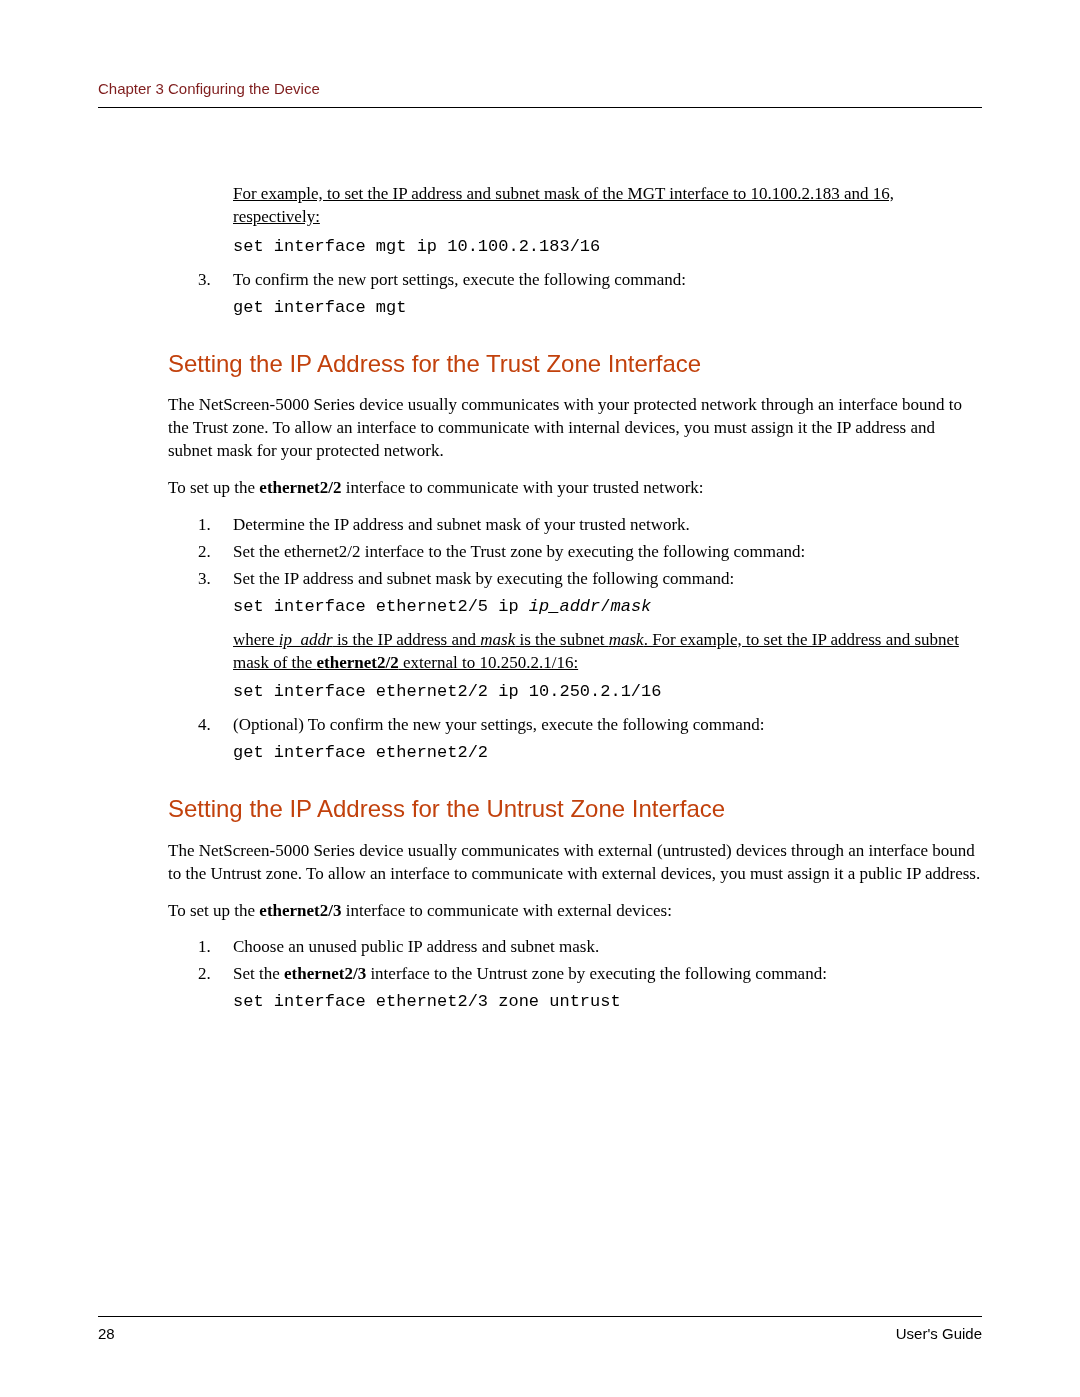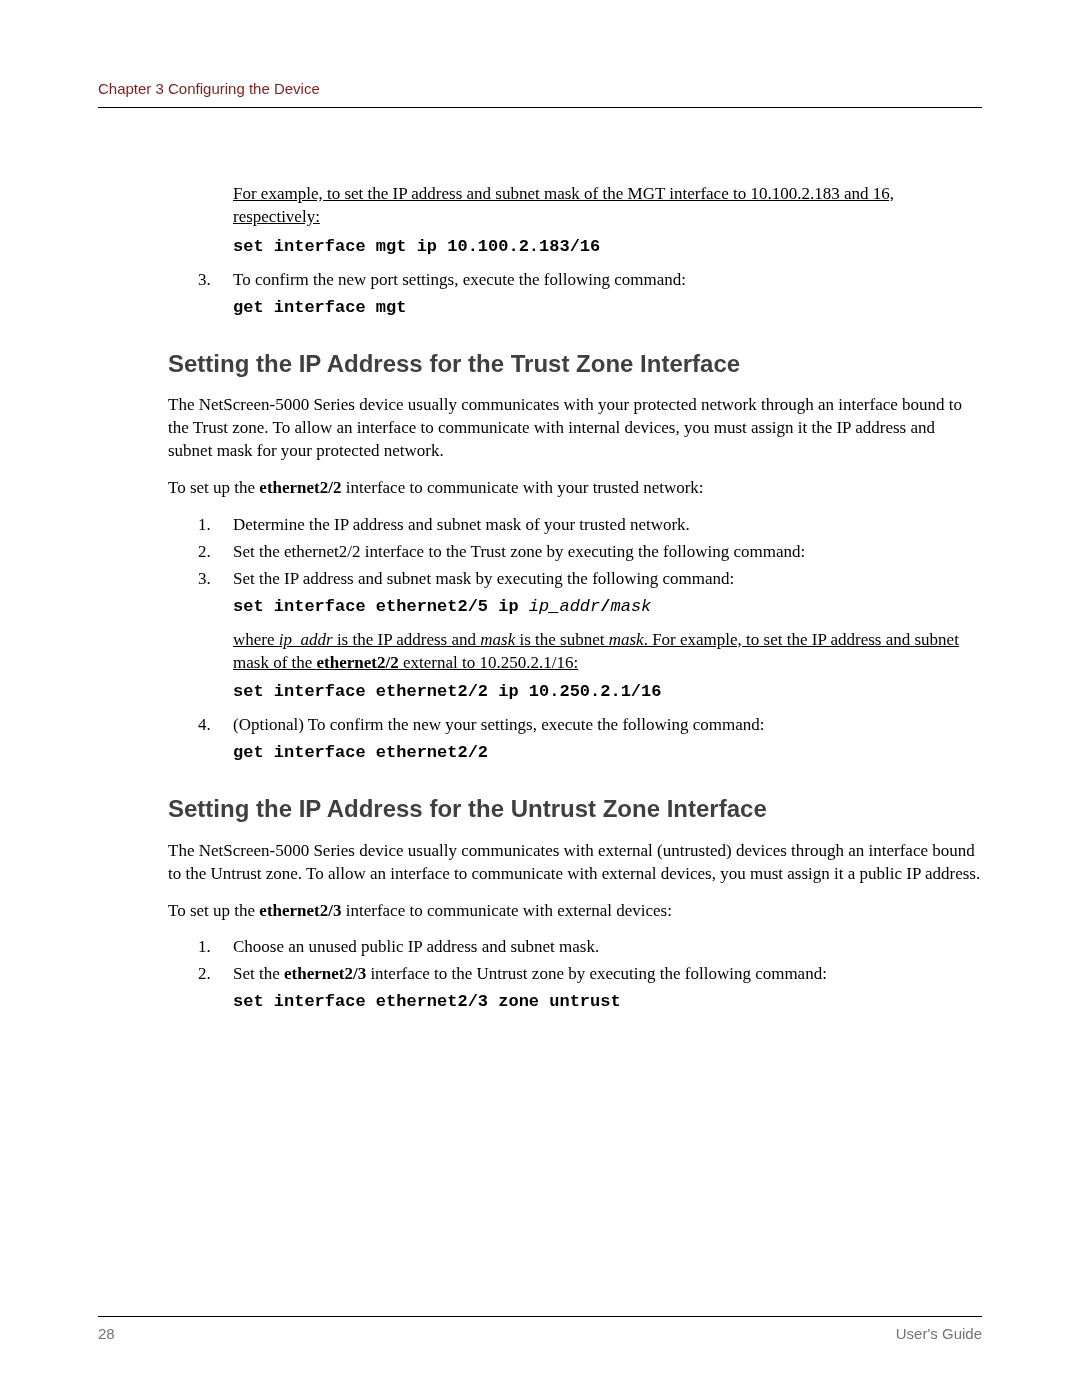--- a/index.html
+++ b/index.html
@@ -43,54 +43,54 @@
   }
   .ol-num {
     width: 35px;
     flex-shrink: 0;
   }
   .ol-body {
     flex: 1;
   }
   .code {
     font-family: 'Courier New', monospace;
-    font-weight: bold;
+    font-weight: normal;
     font-size: 17px;
   }
   .code-italic {
     font-family: 'Courier New', monospace;
     font-style: italic;
     font-size: 17px;
   }
   .code-line {
     margin-left: 135px;
     margin-top: 4px;
     margin-bottom: 10px;
   }
   h2.section {
     font-family: Arial, Helvetica, sans-serif;
-    color: #404040;
-    font-weight: bold;
+    color: #c2410c;
+    font-weight: normal;
     font-size: 24px;
     margin: 28px 0 14px 0;
     padding-left: 70px;
   }
   .body-para {
     margin: 0 0 14px 70px;
   }
   .footer {
     position: absolute;
     bottom: 55px;
     left: 98px;
     right: 98px;
     border-top: 1px solid #000;
     padding-top: 8px;
     font-family: Arial, Helvetica, sans-serif;
     font-size: 15px;
-    color: #737373;
+    color: #000000;
     display: flex;
     justify-content: space-between;
   }
   b { font-weight: bold; }
   i { font-style: italic; }
 </style>
 </head>
 <body>
 
 <div class="page">

